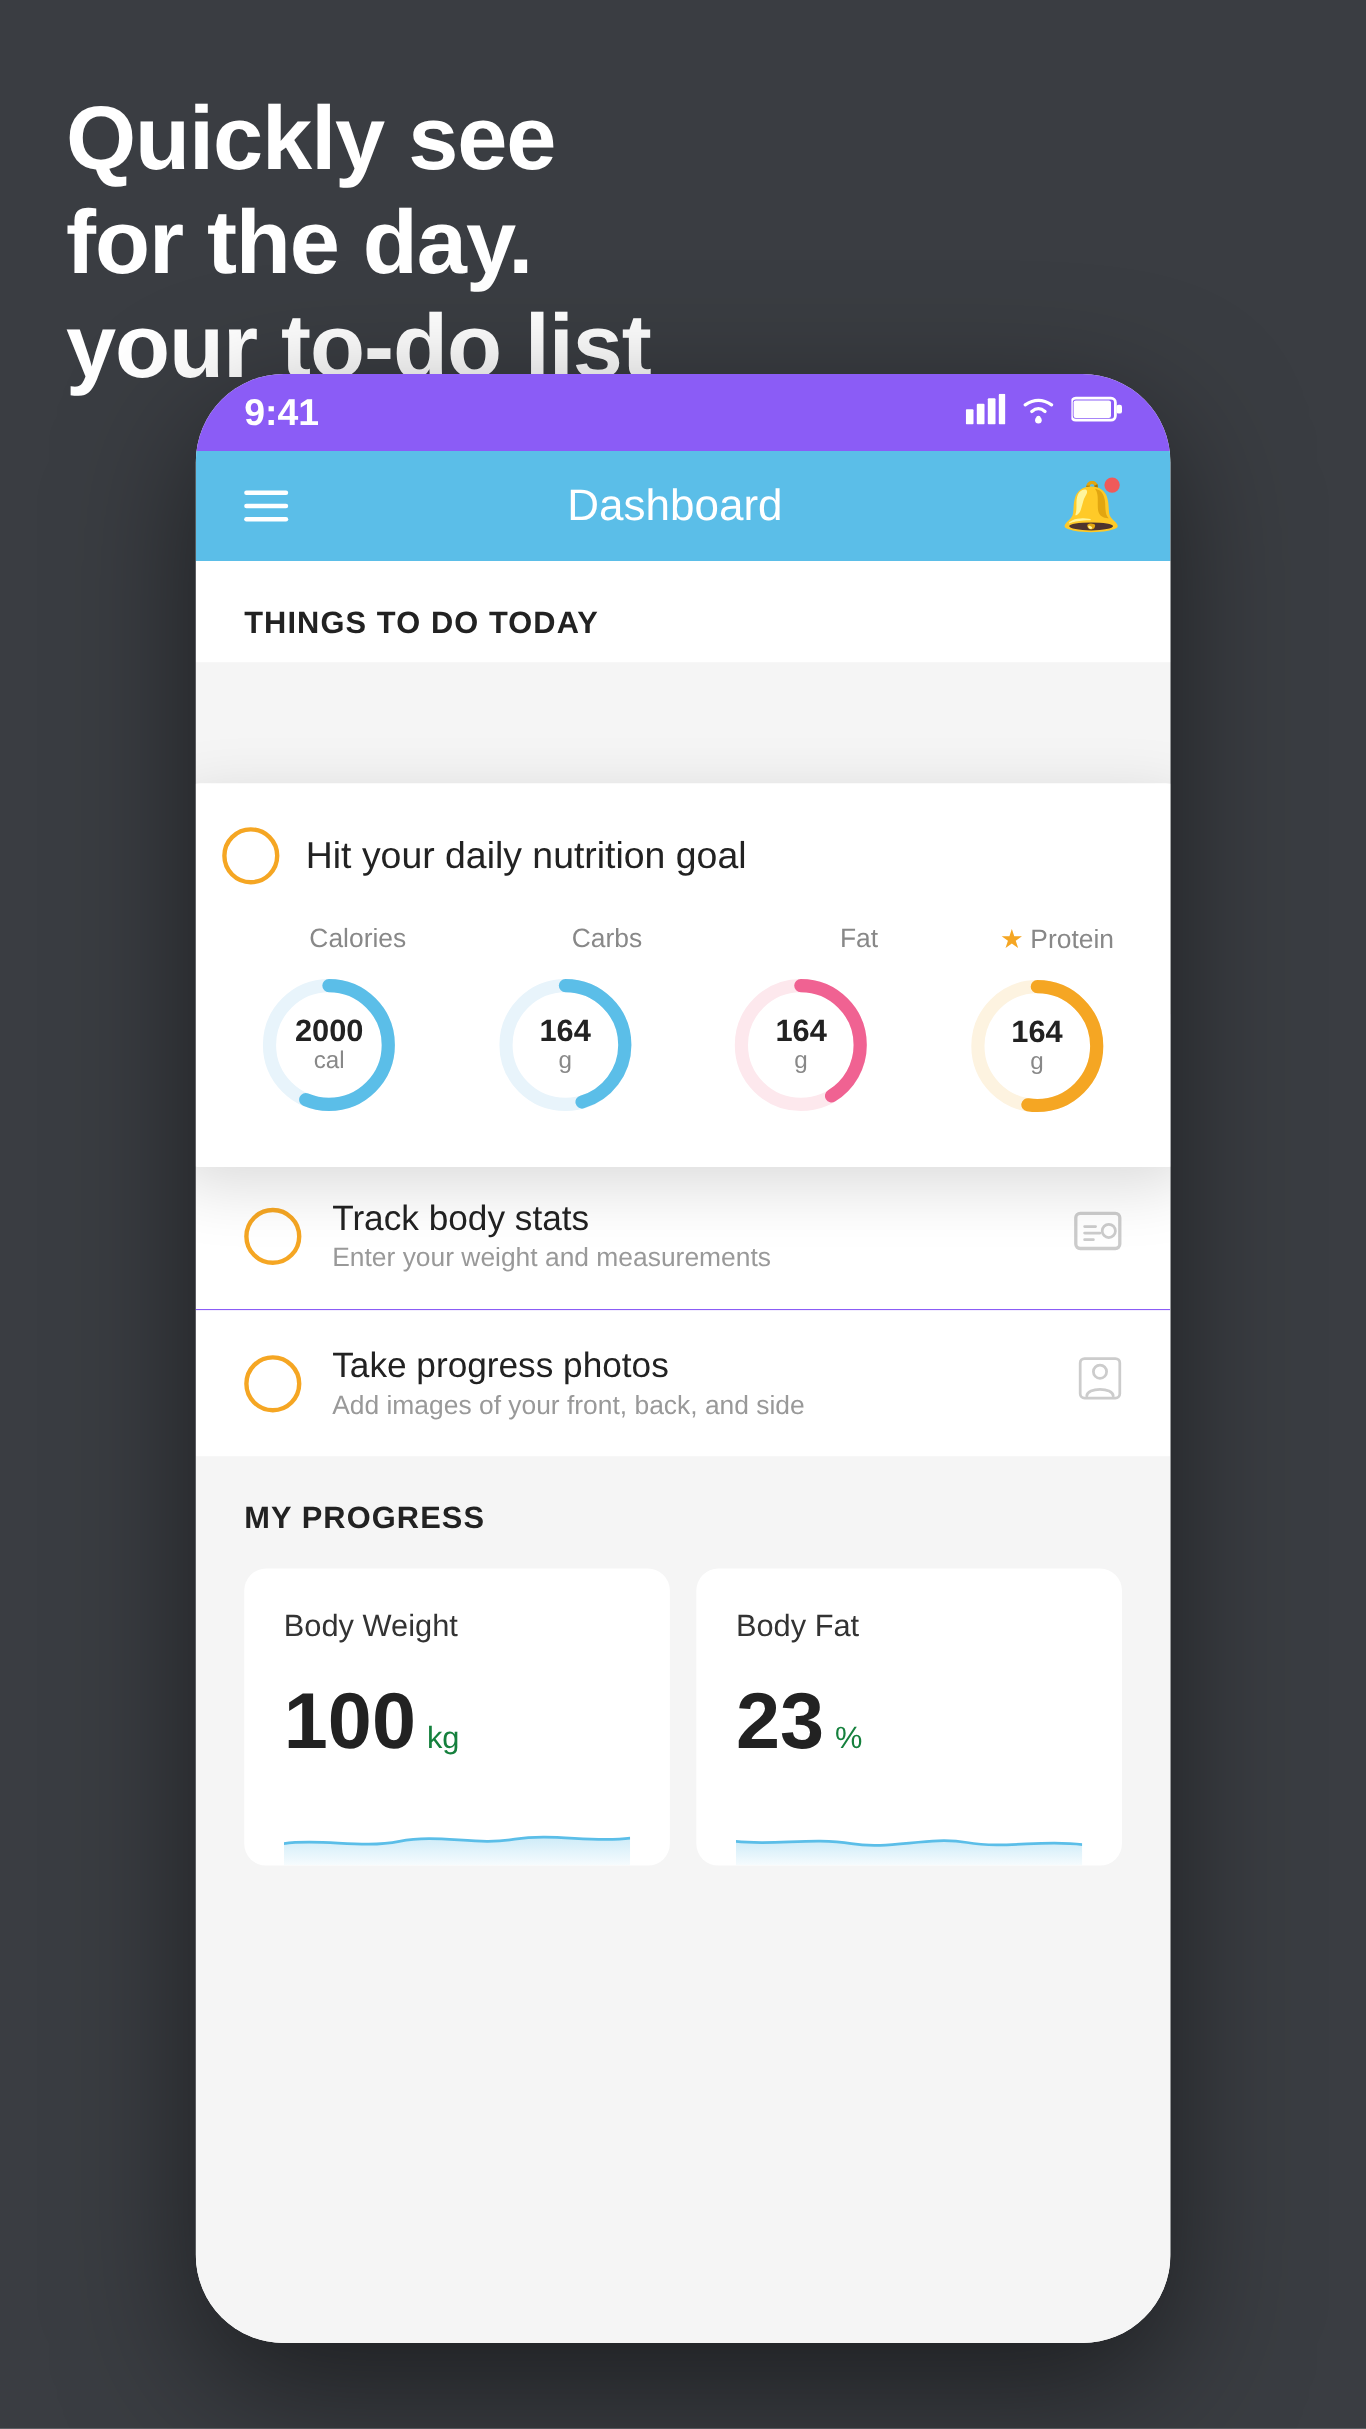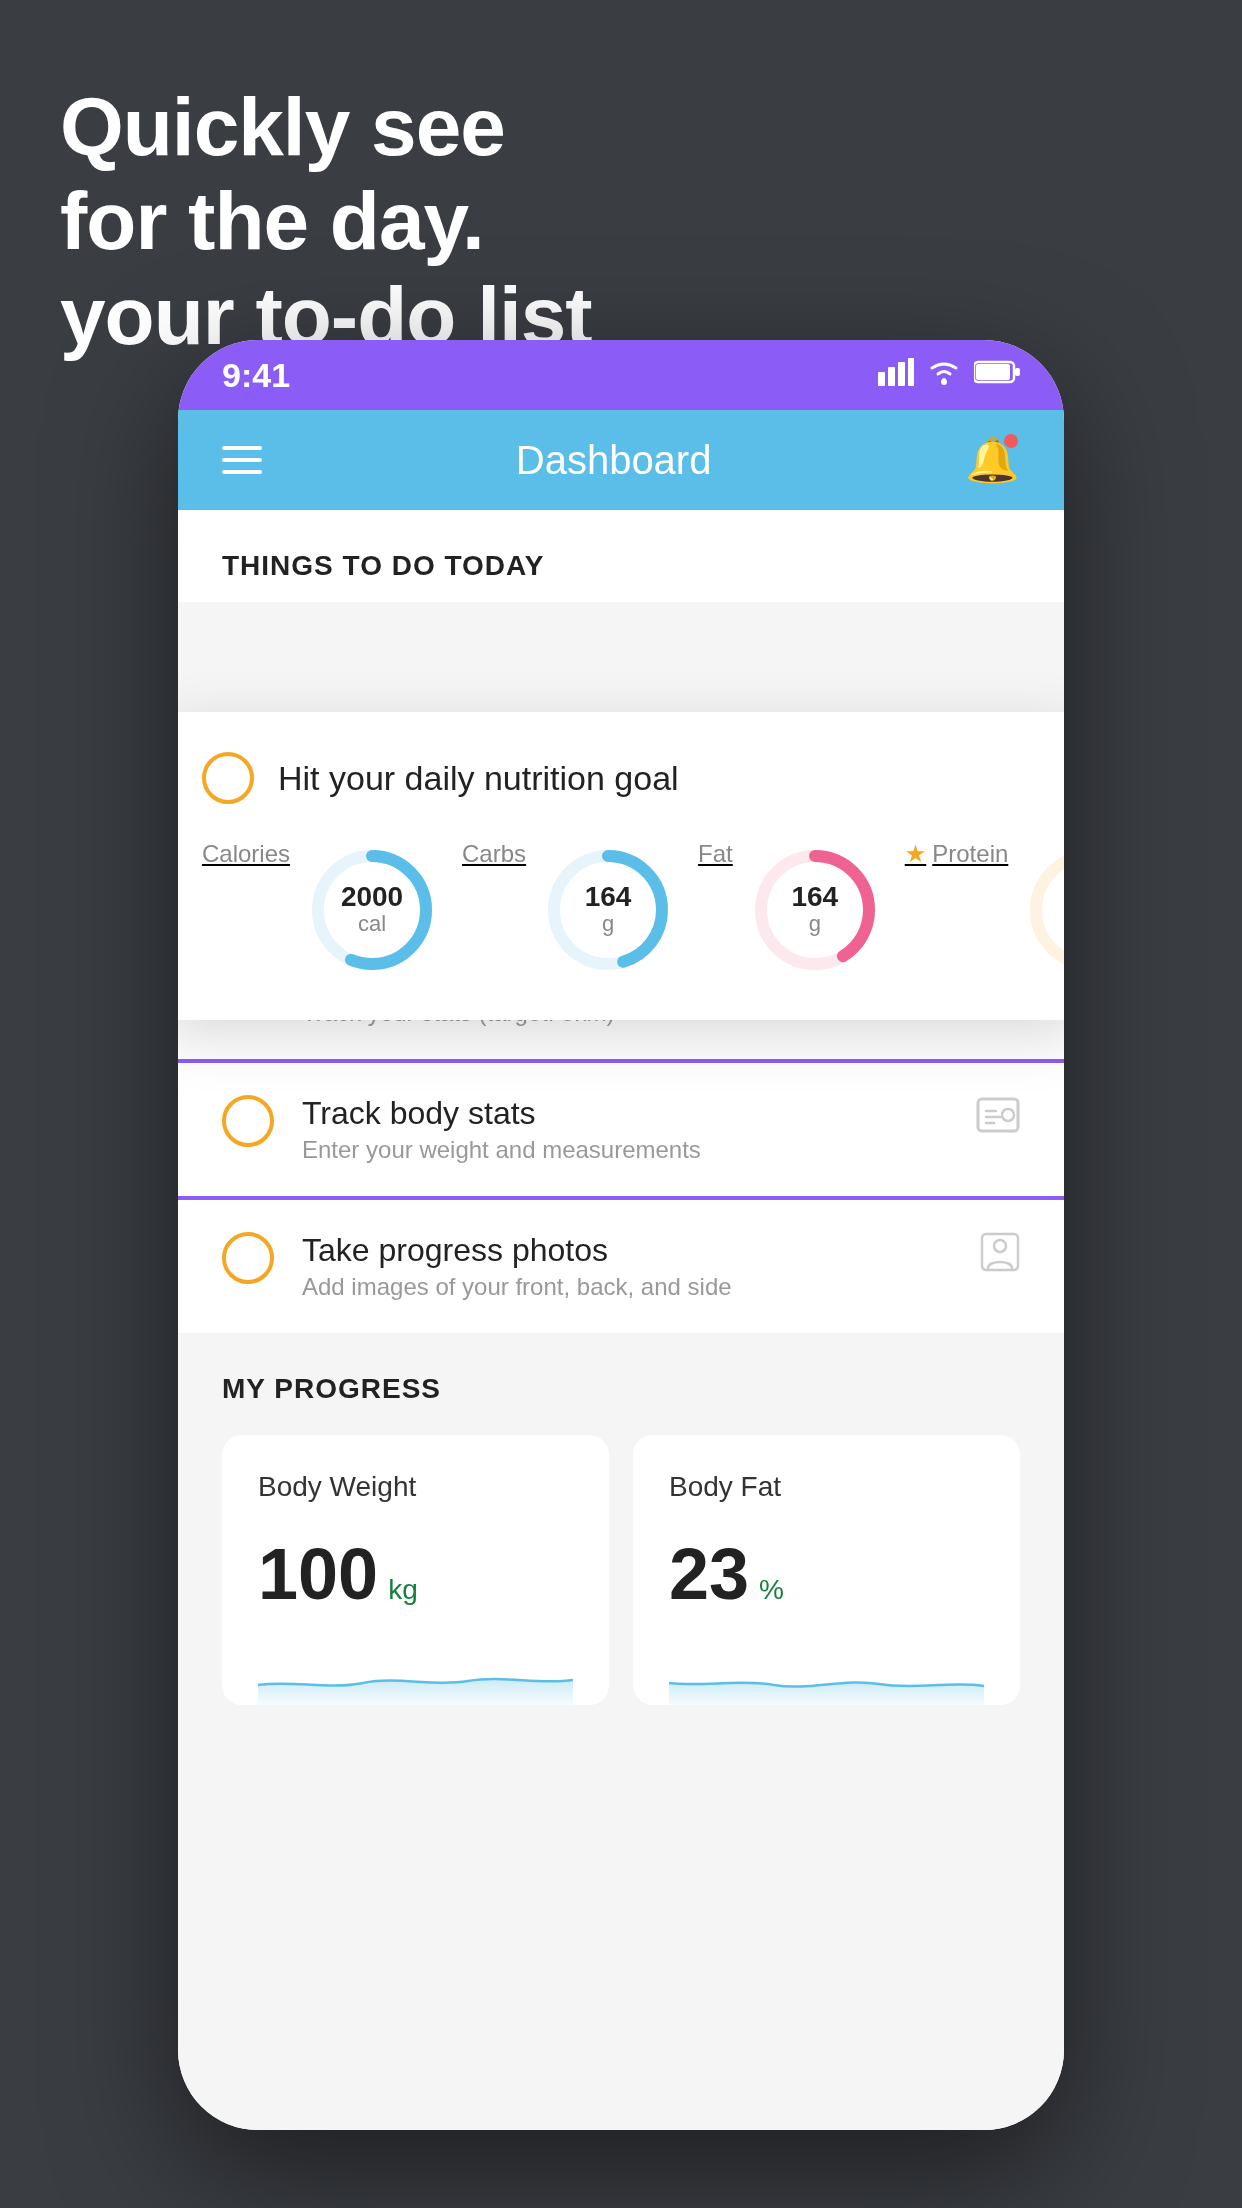--- a/index.html
+++ b/index.html
@@ -156,24 +156,23 @@
       font-weight: 500;
       color: #222;
     }
     .nutrition-stats {
       display: flex;
       justify-content: space-around;
       gap: 20px;
     }
     .stat-item {
       display: flex;
-      flex-direction: row;
-      align-items: flex-start;
+      flex-direction: column;
+      align-items: flex-end;
       gap: 12px;
-      text-decoration: underline;
     }
     .stat-label {
       font-size: 24px;
       color: #888;
     }
     .stat-label.starred {
       display: flex;
       align-items: center;
       gap: 6px;
     }
@@ -207,22 +206,23 @@
       font-size: 22px;
       color: #888;
     }
 
     
     .todo-list {
       background: white;
     }
     .todo-item {
       display: flex;
+      align-items: center;
       padding: 32px 44px;
-      border-top: 4px solid #8b5cf6;
+      border-top: 1px solid #8b5cf6;
       gap: 28px;
     }
     .todo-item-circle {
       width: 52px;
       height: 52px;
       border-radius: 50%;
       border: 4px solid;
       flex-shrink: 0;
     }
     .todo-item-circle.green { border-color: #4caf50; }

